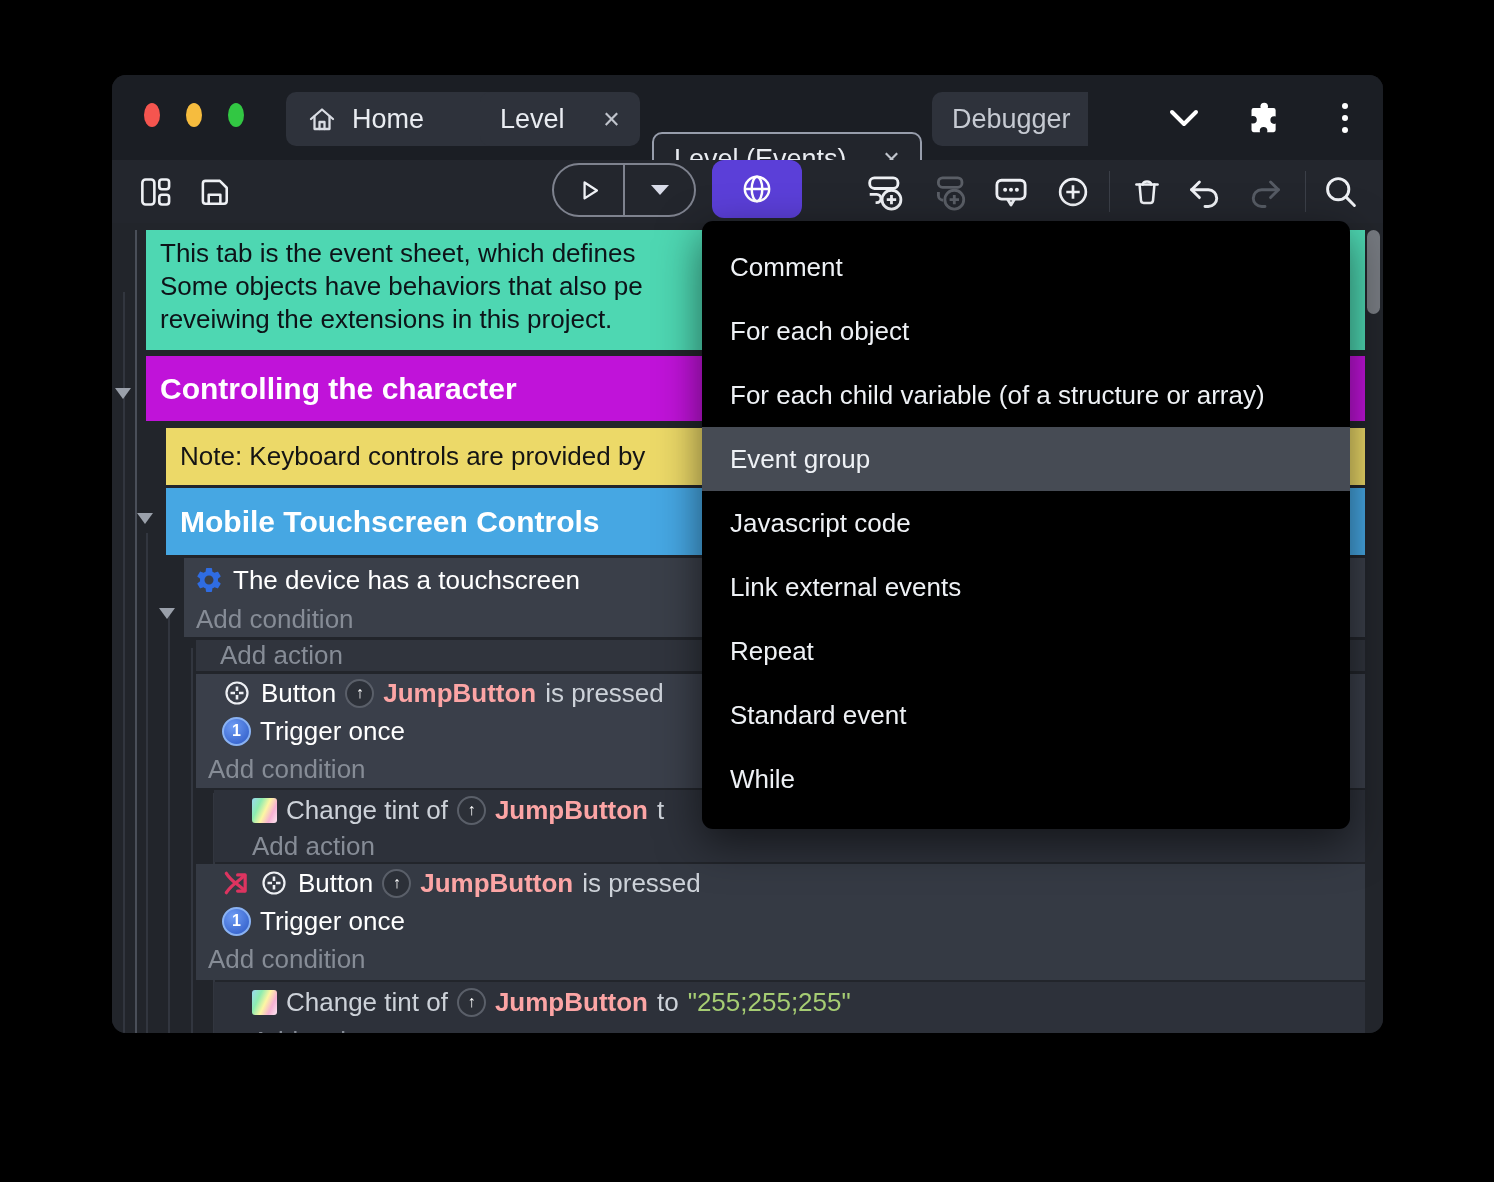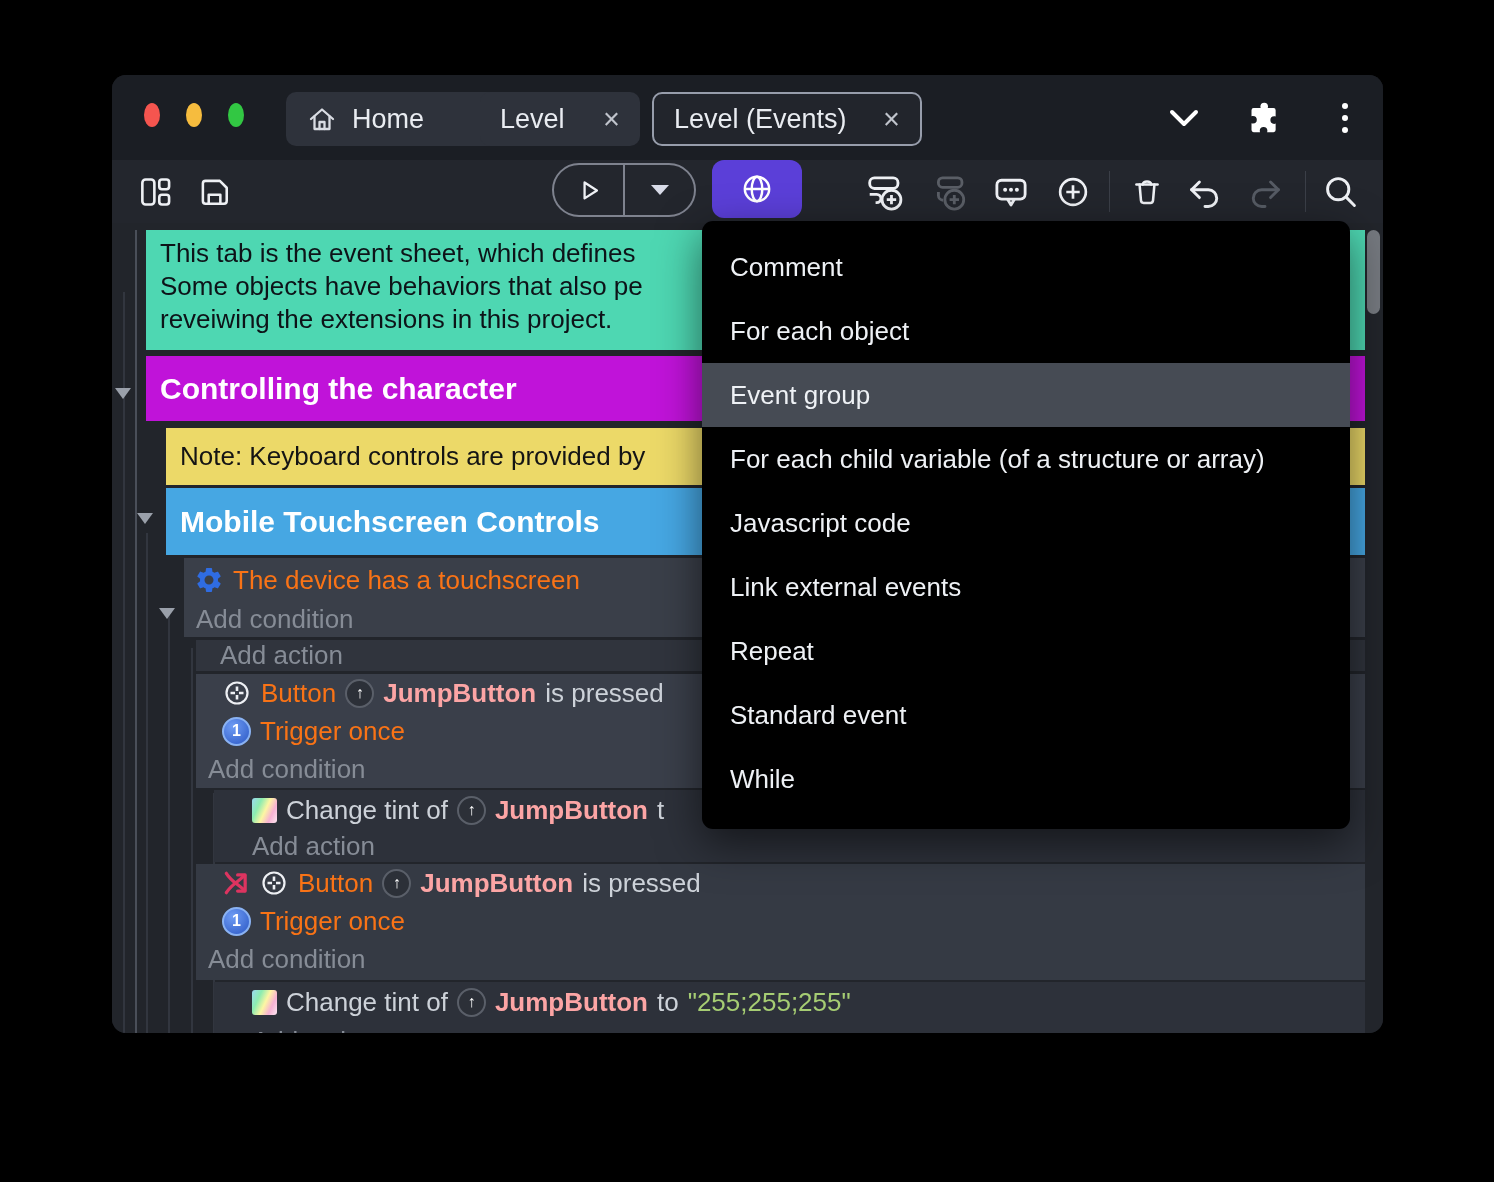--- a/index.html
+++ b/index.html
@@ -7,21 +7,21 @@
        font-family:"Liberation Sans",sans-serif;-webkit-font-smoothing:antialiased;}
   .window{position:absolute;left:112px;top:75px;width:1271px;height:958px;
           background:#1b1e24;border-radius:14px;overflow:hidden;}
   
   .titlebar{position:absolute;left:0;top:0;width:100%;height:85px;background:#1b1e24;}
   .traffic{position:absolute;top:28px;width:16px;height:24px;border-radius:50%;}
   .tab{position:absolute;top:17px;height:54px;border-radius:10px;background:#2e323b;
        display:flex;align-items:center;padding:0 20px;gap:14px;font-size:27px;
        color:#e9ecf1;box-sizing:border-box;}
   .tab .close{margin-left:auto;color:#c0c4cc;font-size:29px;line-height:1;}
-  .tab.active{background:#22252c;border:2px solid #979dab;}
+  .tab.active{background:#22252c;border:2px solid #979dab;margin-top:40px;}
   .tab.clipped{border-radius:10px 0 0 10px;color:#c6cad2;}
   .tb-icon{position:absolute;top:0;height:85px;display:flex;align-items:center;justify-content:center;}
   
   .toolbar{position:absolute;left:0;top:85px;width:100%;height:63px;background:#23262d;}
   .tool{position:absolute;display:flex;align-items:center;justify-content:center;}
   .split{position:absolute;left:440px;top:3px;width:144px;height:54px;border:2px solid #7e828e;
          border-radius:27px;display:flex;box-sizing:border-box;}
   .split .half{flex:1;display:flex;align-items:center;justify-content:center;}
   .split .half + .half{border-left:2px solid #7e828e;}
   .globe-btn{position:absolute;left:600px;top:0px;width:90px;height:58px;background:#5b3fd8;
@@ -32,21 +32,21 @@
   .gline{position:absolute;width:2px;background:#32363f;}
   .gline.bright{background:#4a4f59;}
   .tri{position:absolute;width:0;height:0;border-left:8px solid transparent;
        border-right:8px solid transparent;border-top:11px solid #9aa0aa;}
   .row{position:absolute;right:18px;box-sizing:border-box;}
   .group-row{font-size:30px;font-weight:700;color:#ffffff;display:flex;align-items:center;padding-left:14px;}
   .comment-row{color:#0d1318;font-size:26px;line-height:33px;padding:7px 0 0 14px;}
   .note-row{color:#141414;font-size:26px;display:flex;align-items:center;padding-left:14px;}
   .erow{display:flex;align-items:center;gap:9px;height:38px;font-size:26px;color:#cdd2d9;}
   .addlink{color:#868c96;}
-  .white{color:#f97316;}
+  .white{color:#ffffff;}
   .objname{color:#fca5a5;font-weight:700;}
   .val{color:#a6cd73;}
   .chip{width:29px;height:29px;border-radius:50%;background:#2c3038;border:2px solid #5a5f69;
         box-sizing:border-box;display:inline-flex;align-items:center;justify-content:center;
         color:#fff;font-size:16px;font-weight:700;flex:0 0 auto;}
   .chip.trig{background:radial-gradient(circle at 35% 30%,#6f9cf4,#2a57c4);border-color:#8ab2f2;}
   .tintsq{width:25px;height:25px;border-radius:3px;flex:0 0 auto;
           background:linear-gradient(115deg,#9bd9f2 0%,#8cecb0 28%,#fdf6a3 52%,#f7b1d3 75%,#fde8f2 100%);}
   .scroll-thumb{position:absolute;right:3px;top:7px;width:13px;height:84px;border-radius:7px;background:#75797f;}
   
@@ -80,20 +80,23 @@
     <div class="tab" style="left:368px;width:160px">
       <span>Level</span>
       <span class="close">×</span>
     </div>
 
     <div class="tab active" style="left:540px;width:270px">
       <span>Level (Events)</span>
       <span class="close">×</span>
     </div>
 
+    <div class="tab clipped" style="left:820px;width:156px;padding-right:0">
+      <span>Debugger</span>
+    </div>
 
     <div class="tb-icon" style="left:1052px;width:40px">
       <svg width="34" height="22" viewBox="0 0 34 22" fill="none" stroke="#ffffff" stroke-width="4" stroke-linecap="round" stroke-linejoin="round">
         <path d="M5 5 L17 17 L29 5"></path>
       </svg>
     </div>
     <div class="tb-icon" style="left:1132px;width:40px">
       <svg width="36" height="36" viewBox="0 0 34 34">
         <path fill="#ffffff" d="M13.6 6.2a3.6 3.6 0 0 1 7.2 0c0 .5-.1 1-.3 1.4H26a2 2 0 0 1 2 2v6.1c-.4-.2-.9-.3-1.4-.3a3.6 3.6 0 0 0 0 7.2c.5 0 1-.1 1.4-.3v6.1a2 2 0 0 1-2 2h-6.1c.2-.4.3-.9.3-1.4a3.6 3.6 0 0 0-7.2 0c0 .5.1 1 .3 1.4H7.2a2 2 0 0 1-2-2v-6.5c.4.2.9.3 1.4.3a3.6 3.6 0 0 0 0-7.2c-.5 0-1 .1-1.4.3V9.6a2 2 0 0 1 2-2h6.7c-.2-.4-.3-.9-.3-1.4z"></path>
       </svg>
@@ -338,22 +341,22 @@
         <span>Add action</span>
       </div>
     </div>
 
     <div class="scroll-thumb"></div>
   </div>
 
   <div class="menu">
     <div class="menu-item">Comment</div>
     <div class="menu-item">For each object</div>
+    <div class="menu-item">For each child variable (of a structure or array)</div>
     <div class="menu-item active">Event group</div>
-    <div class="menu-item">For each child variable (of a structure or array)</div>
     <div class="menu-item">Javascript code</div>
     <div class="menu-item">Link external events</div>
     <div class="menu-item">Repeat</div>
     <div class="menu-item">Standard event</div>
     <div class="menu-item">While</div>
   </div>
 
 </div>
 
 </body></html>

